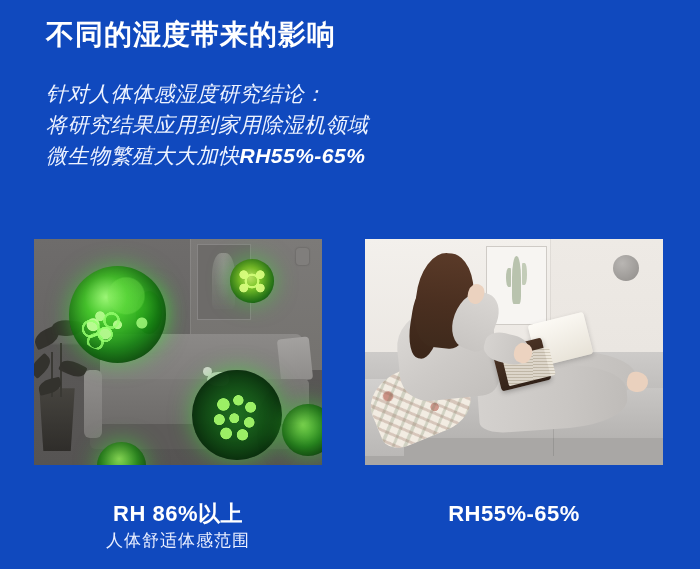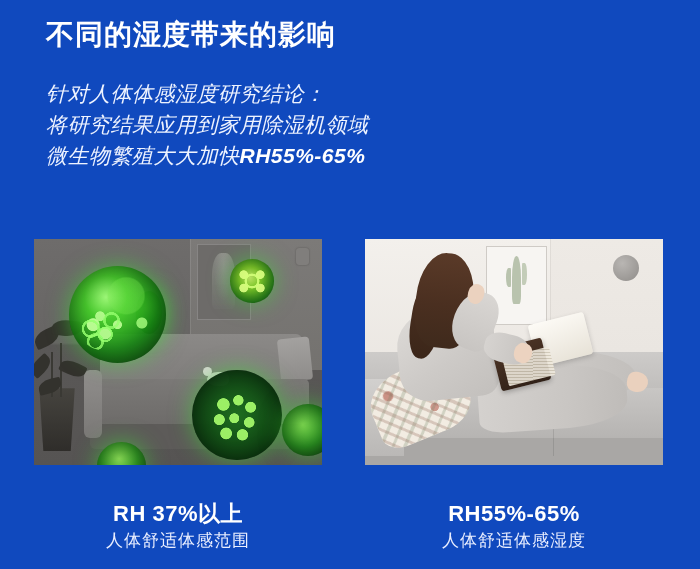--- a/index.html
+++ b/index.html
@@ -482,22 +482,21 @@
       <div class="w-hand"></div>
       <div class="w-book-pages"></div>
       <div class="w-book-dark"></div>
       <div class="w-book-edge"></div>
       <div class="w-forearm"></div>
       <div class="w-hand2"></div>
     </div>
   </div>
 
   <div class="caption caption-left">
-    <span class="cap-title">RH 37%以上</span>
+    <span class="cap-title">RH 86%以上</span>
     <span class="cap-sub">人体舒适体感范围</span>
   </div>
 
   <div class="caption caption-right">
     <span class="cap-title">RH55%-65%</span>
-    <span class="cap-sub">人体舒适体感湿度</span>
   </div>
 
 </div>
 
 </body></html>

